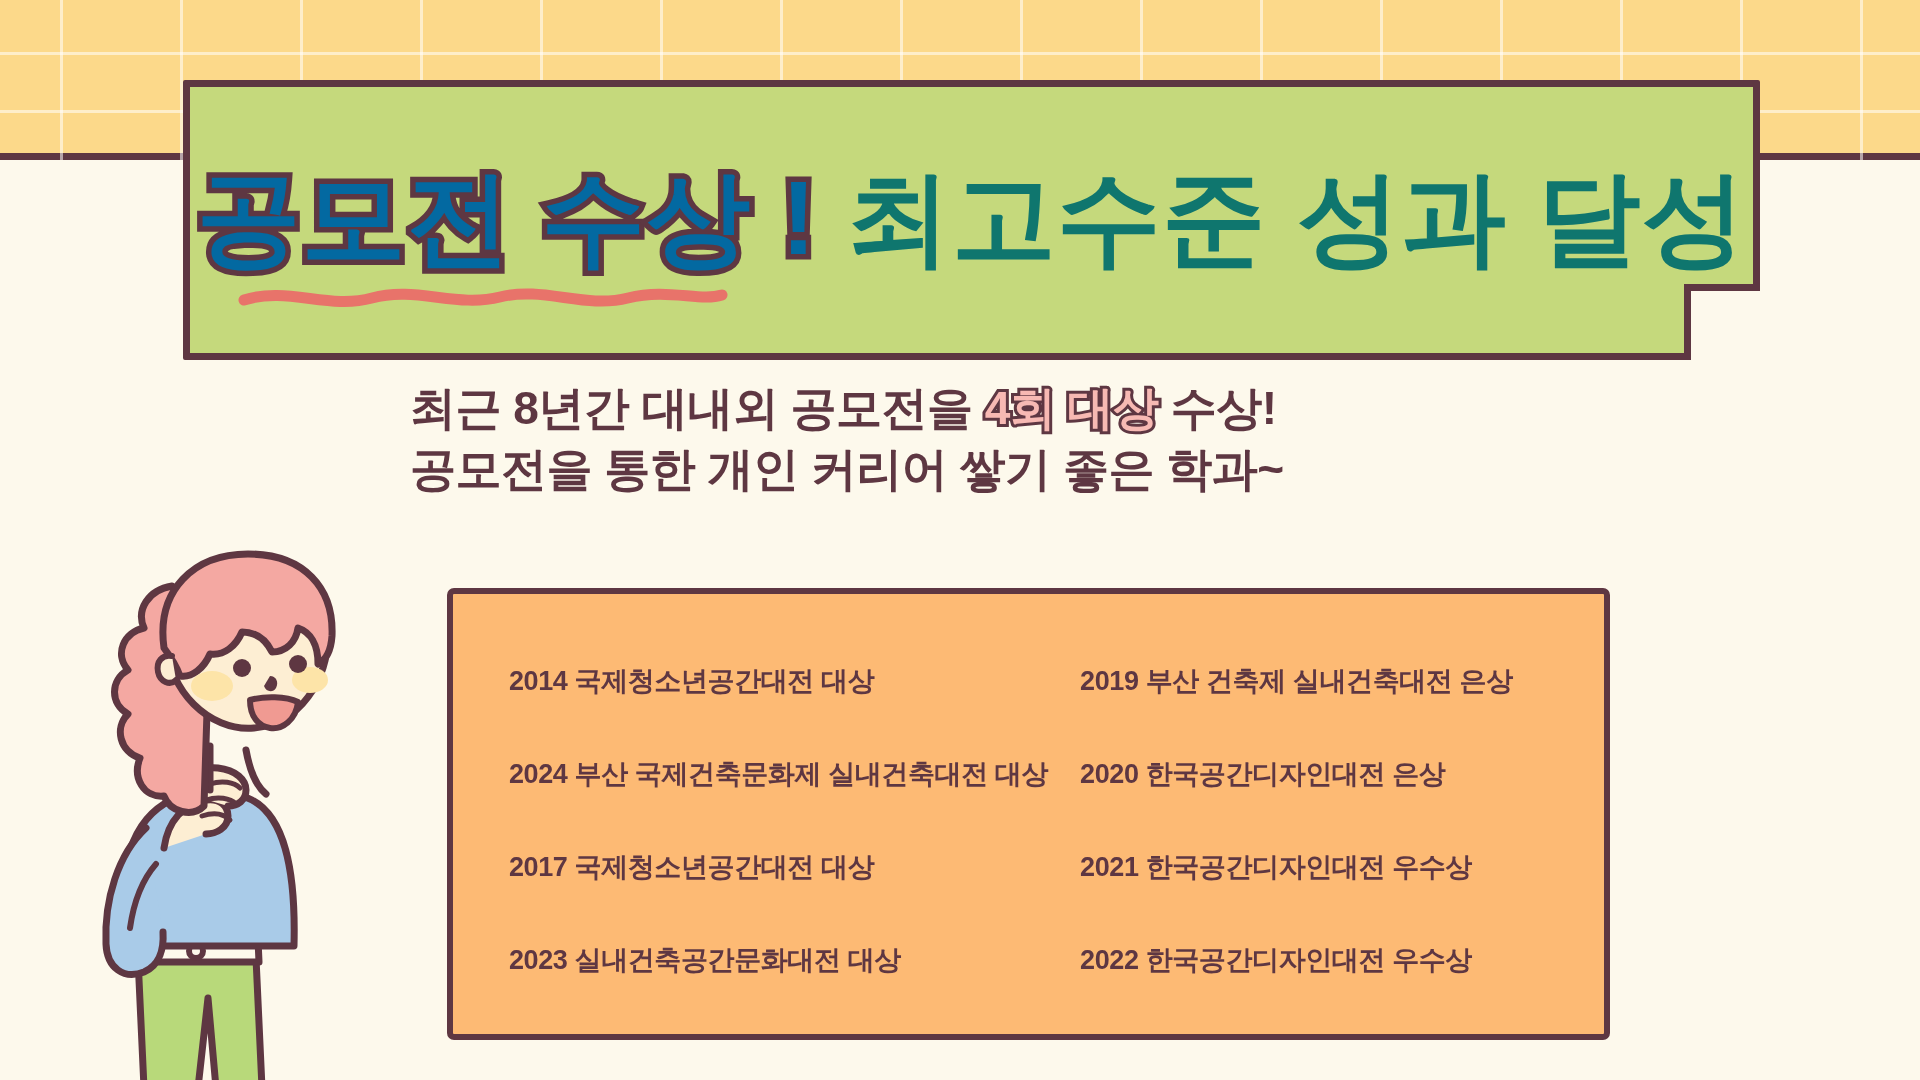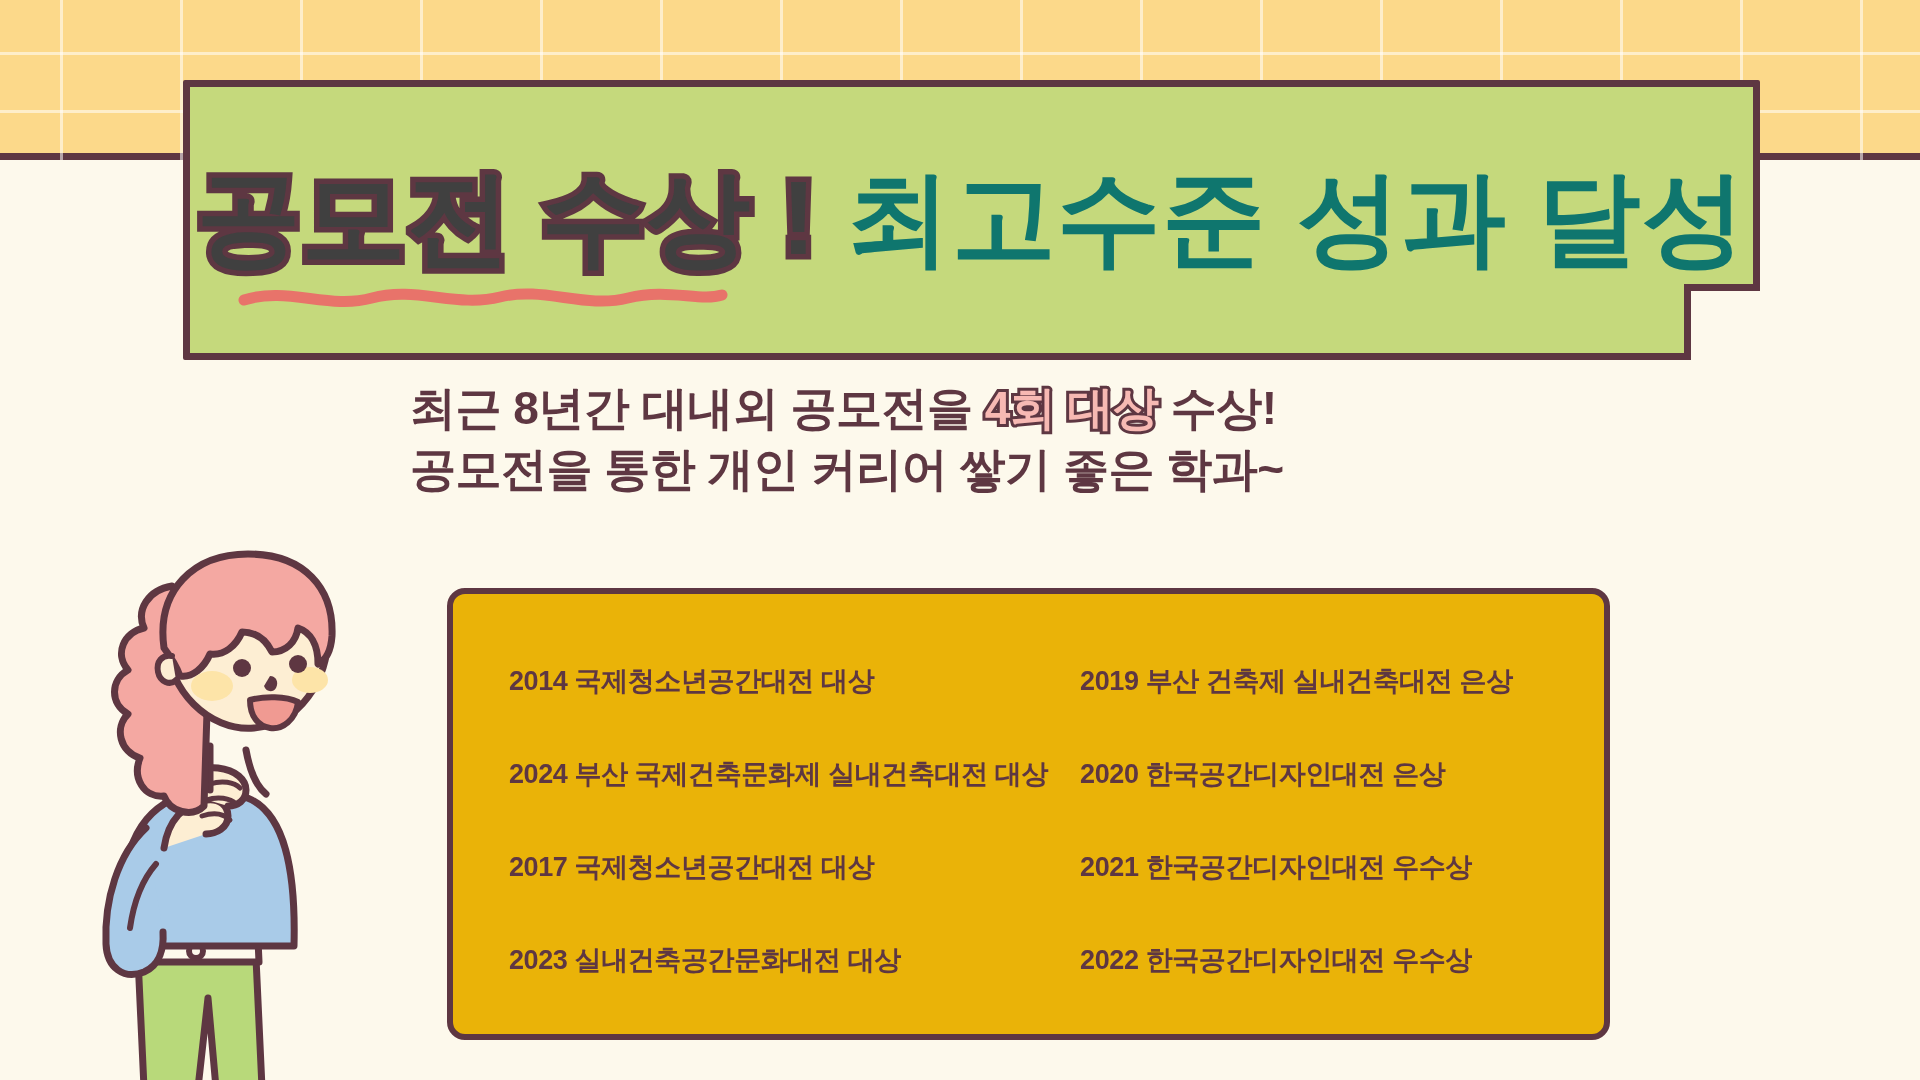--- a/index.html
+++ b/index.html
@@ -82,21 +82,21 @@
     top: 50%;
     transform: translateY(-52%);
     text-align: center;
     white-space: nowrap;
     font-size: 104px;
     font-weight: 700;
     letter-spacing: 1px;
     line-height: 1;
   }
   .t-pink {
-    color: #404040;
+    color: #0369a1;
     -webkit-text-stroke: 11px #5e3742;
     paint-order: stroke fill;
   }
   .t-dark { color: #0f766e; }
 
   
   .squiggle {
     position: absolute;
     left: 238px;
     top: 284px;
@@ -128,23 +128,23 @@
     margin-top: 12px;
   }
 
   
   .award-box {
     position: absolute;
     left: 447px;
     top: 588px;
     width: 1163px;
     height: 452px;
-    background: #eab308;
+    background: #fdba74;
     border: 6px solid #5e3742;
-    border-radius: 18px;
+    border-radius: 7px;
     z-index: 3;
   }
   .award-grid {
     position: absolute;
     left: 56px;
     right: 40px;
     top: 40px;
     bottom: 28px;
     display: grid;
     grid-template-columns: 1fr 1fr;

